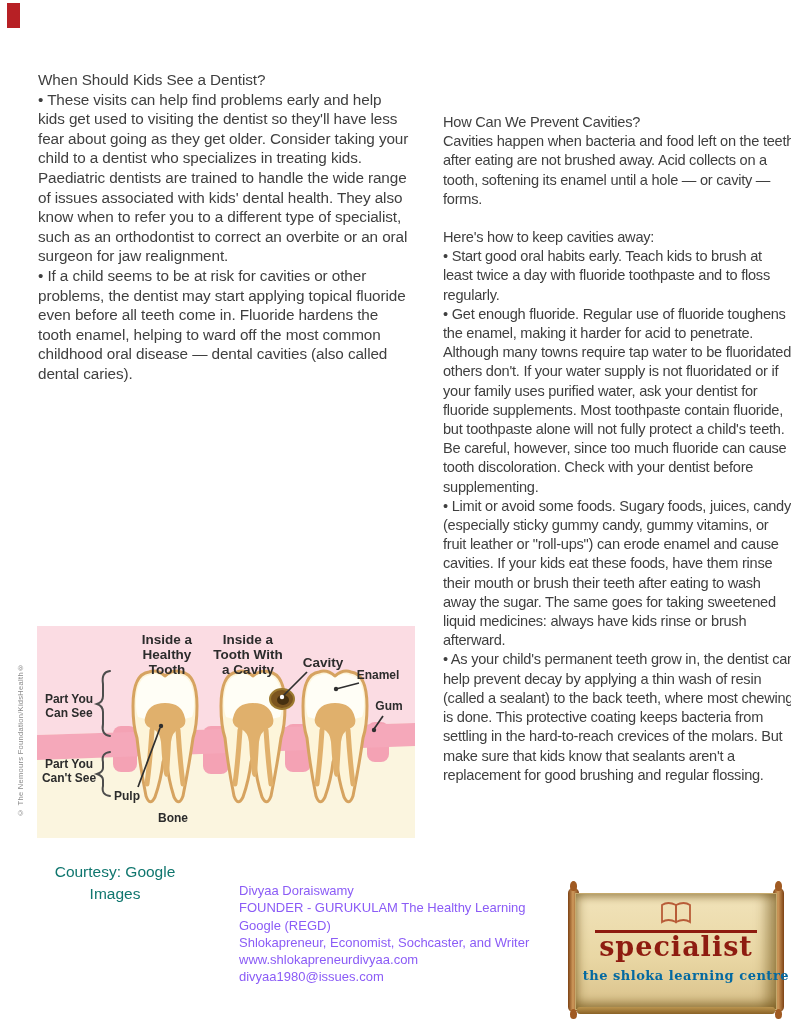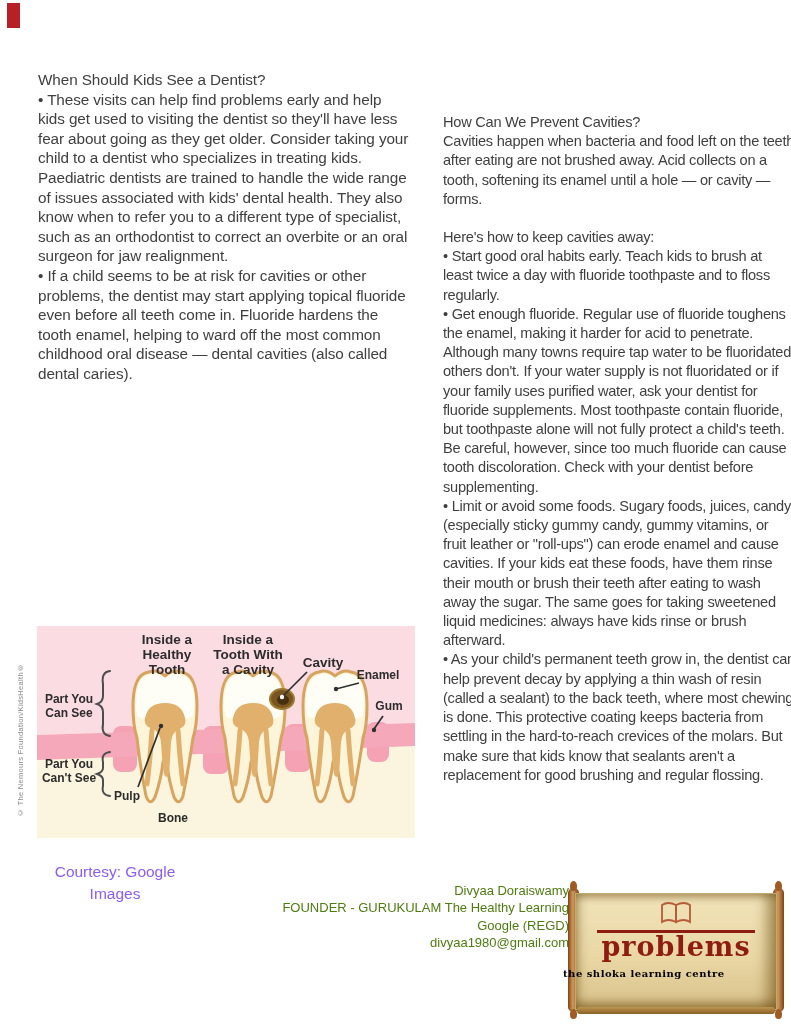--- a/index.html
+++ b/index.html
@@ -17,23 +17,23 @@
   .diagram{position:absolute;left:37px;top:626px;width:378px;height:156px;}
   .diagram svg{display:block;}
   .diagram text{font-family:"Liberation Sans",sans-serif;font-weight:bold;fill:#2c2c2c;}
   .lbl-lg{font-size:13.5px;}
   .lbl{font-size:12px;}
   .copyright{position:absolute;left:16px;top:645px;height:190px;writing-mode:vertical-rl;
              transform:rotate(180deg);font-size:7.5px;color:#8a8a8a;letter-spacing:.3px;text-align:center;}
 
   
   .courtesy{position:absolute;left:40px;top:861px;width:150px;text-align:center;
-            font-size:15.5px;line-height:22px;color:#8b5cf6;}
-  .credit{position:absolute;left:239px;top:882px;width:330px;text-align:right;
-          font-size:13px;line-height:17.3px;color:#4d7c0f;}
+            font-size:15.5px;line-height:22px;color:#0f766e;}
+  .credit{position:absolute;left:239px;top:882px;width:330px;text-align:left;
+          font-size:13px;line-height:17.3px;color:#8b5cf6;}
 
   
   .logo{position:absolute;left:563px;top:880px;width:226px;height:138px;}
   .rod{position:absolute;top:8px;bottom:6px;width:11px;border-radius:5px;
        background:linear-gradient(90deg,#7d4214,#cf9a5c 45%,#7d4214);}
   .rod-left{left:5px;} .rod-right{right:5px;}
   .rod::before,.rod::after{content:"";position:absolute;left:2px;width:7px;height:10px;
        background:#a05a22;border-radius:50% 50% 45% 45%;}
   .rod::before{top:-7px;} .rod::after{bottom:-7px;}
   .parchment{position:absolute;left:12px;right:12px;top:13px;bottom:8px;
@@ -43,23 +43,23 @@
                   inset 0 -10px 9px -3px rgba(110,80,20,.55),
                   inset 10px 0 10px -6px rgba(110,80,20,.35),
                   inset -16px 0 12px -6px rgba(110,80,20,.5);}
   .curl-bottom{position:absolute;left:14px;right:14px;bottom:4px;height:7px;border-radius:3px;
        background:linear-gradient(180deg,#bb954f,#8a6226);}
   .logo-book{position:absolute;left:50%;top:21px;transform:translateX(-50%);}
   .logo-title{position:absolute;left:0;right:0;top:50px;text-align:center;}
   .logo-title span{display:inline-block;font-family:"DejaVu Serif",serif;font-weight:bold;
        font-size:27px;line-height:1.05;color:#8e1c10;letter-spacing:1px;
        border-top:3px solid #8e1c10;padding:0 4px;}
-  .logo-sub{position:absolute;left:0;right:0;top:88px;text-align:left;
-       font-family:"DejaVu Serif",serif;font-weight:bold;font-size:10px;
-       color:#000000;letter-spacing:.5px;}
+  .logo-sub{position:absolute;left:0;right:0;top:88px;text-align:right;
+       font-family:"DejaVu Serif",serif;font-weight:bold;font-size:13px;
+       color:#0369a1;letter-spacing:.5px;}
 </style>
 </head>
 <body>
 
 <div class="page">
 
   <div class="red-mark"></div>
 
   <div class="col-left">
     <p>When Should Kids See a Dentist?</p>
@@ -142,34 +142,36 @@
       <text class="lbl" x="136" y="196" text-anchor="middle">Bone</text>
     </svg>
   </div>
 
   <div class="courtesy">Courtesy: Google Images</div>
 
   <div class="credit">
     <div>Divyaa Doraiswamy</div>
     <div>FOUNDER - GURUKULAM The Healthy Learning</div>
     <div>Google (REGD)</div>
-    <div>divyaa1980@gmail.com</div>
+    <div>Shlokapreneur, Economist, Sochcaster, and Writer</div>
+    <div>www.shlokapreneurdivyaa.com</div>
+    <div>divyaa1980@issues.com</div>
   </div>
 
   <div class="logo">
     <div class="rod rod-left"></div>
     <div class="rod rod-right"></div>
     <div class="parchment"></div>
     <div class="curl-bottom"></div>
     <div class="logo-book">
       <svg width="32" height="26" viewBox="0 0 32 26">
         <path d="M16,4 Q8,0 2,4 L2,21 Q8,17 16,21 Z" fill="none" stroke="#b85c38" stroke-width="1.8"></path>
         <path d="M16,4 Q24,0 30,4 L30,21 Q24,17 16,21 Z" fill="none" stroke="#b85c38" stroke-width="1.8"></path>
         <line x1="16" y1="4" x2="16" y2="21" stroke="#b85c38" stroke-width="1.8"></line>
       </svg>
     </div>
     <div class="logo-title">
-      <span>problems</span>
+      <span>specialist</span>
     </div>
     <div class="logo-sub">the shloka learning centre</div>
   </div>
 
 </div>
 
 </body></html>

